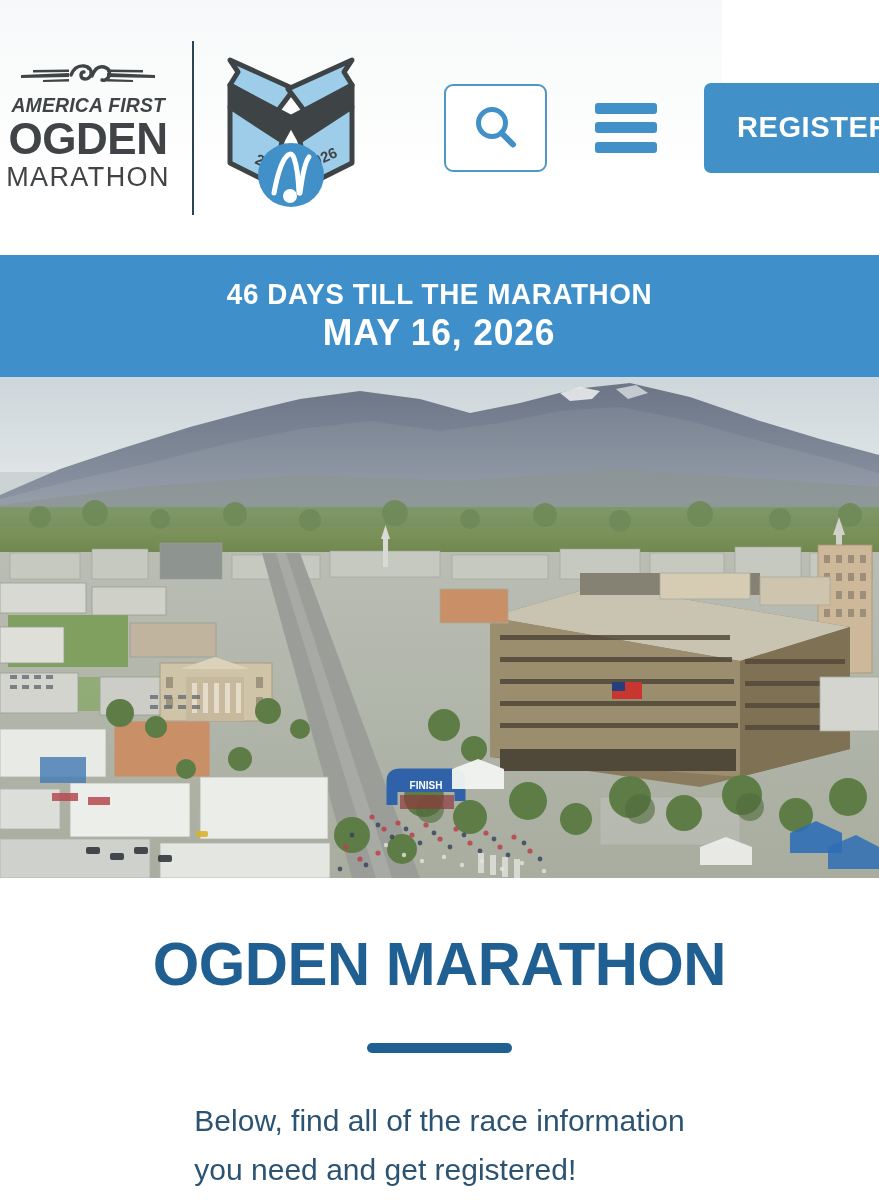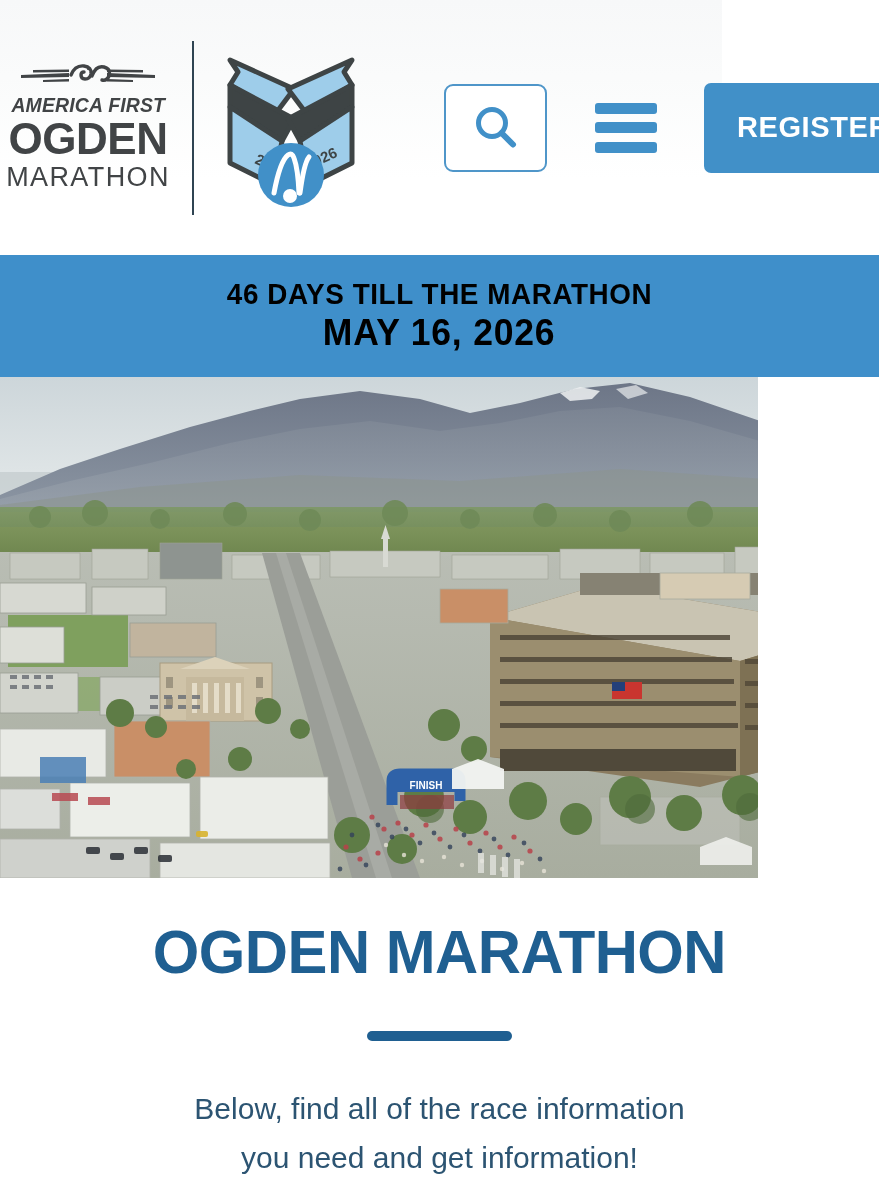--- a/index.html
+++ b/index.html
@@ -120,21 +120,21 @@
     display: flex;
     align-items: center;
     justify-content: center;
   }
 
   
   .countdown {
     width: 879px;
     height: 122px;
     background: #3f8fca;
-    color: #000000;
+    color: #ffffff;
     display: flex;
     flex-direction: column;
     align-items: center;
     justify-content: center;
     text-align: center;
   }
   .countdown-line1 {
     font-size: 29px;
     font-weight: bold;
     letter-spacing: 0.6px;
@@ -145,38 +145,38 @@
     font-size: 37px;
     font-weight: bold;
     letter-spacing: 0.8px;
     line-height: 1.15;
     margin-top: 1px;
     transform: scaleX(0.96);
   }
 
   
   .hero {
-    width: 758px;
+    width: 879px;
     height: 501px;
     position: relative;
     overflow: hidden;
     background: #fde047;
     text-align: center;
   }
   .hero svg { display: block; width: 879px; height: 501px; }
 
   
   .intro {
     width: 879px;
     height: 322px;
     background: #ffffff;
     display: flex;
     flex-direction: column;
     align-items: center;
-    padding-top: 42px;
+    padding-top: 54px;
   }
   .intro-title {
     font-size: 61px;
     font-weight: bold;
     color: #1f5f91;
     letter-spacing: -0.5px;
     line-height: 1.05;
     text-align: center;
     transform: scaleX(0.98);
   }
@@ -185,21 +185,21 @@
     height: 10px;
     background: #1f5f91;
     border-radius: 5px;
     margin-top: 47px;
   }
   .intro-sub {
     margin-top: 44px;
     font-size: 30px;
     color: #2c5472;
     line-height: 1.62;
-    text-align: center;
+    text-align: left;
     font-weight: normal;
     max-width: 640px;
   }
 </style>
 </head>
 <body>
 
 <div class="page">
 
   <div class="header">
@@ -588,17 +588,17 @@
           <rect x="514" y="482" width="6" height="20"></rect>
       </g>
     </svg>
   </div>
 
   <div class="intro">
     <h1 class="intro-title">OGDEN MARATHON</h1>
     <div class="intro-divider"></div>
     <p class="intro-sub">
       <span>Below, find all of the race information</span><br>
-      <span>you need and get information!</span>
+      <span>you need and get registered!</span>
     </p>
   </div>
 
 </div>
 
 </body></html>

